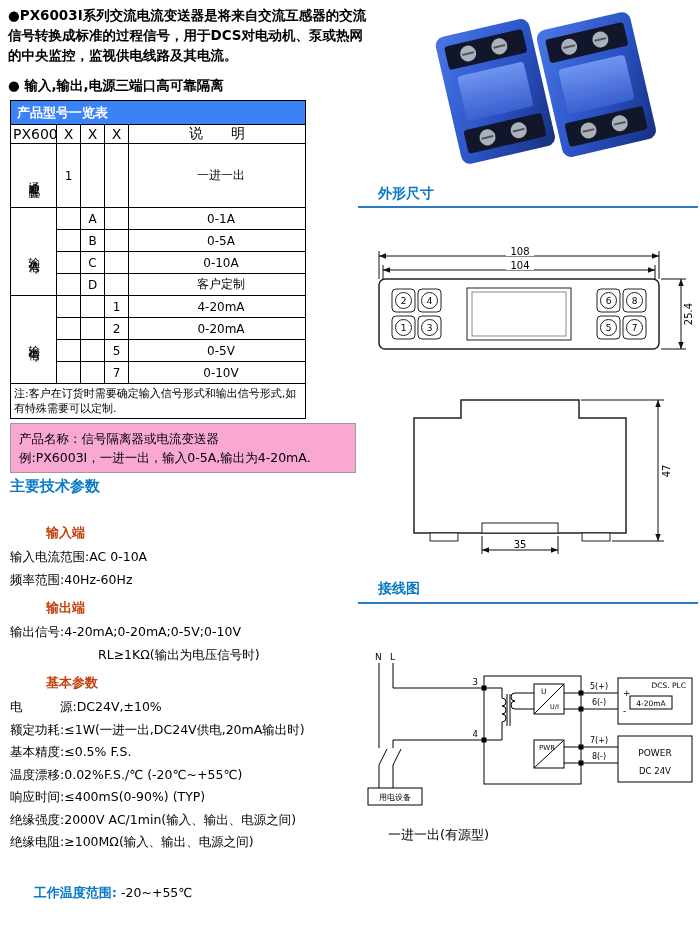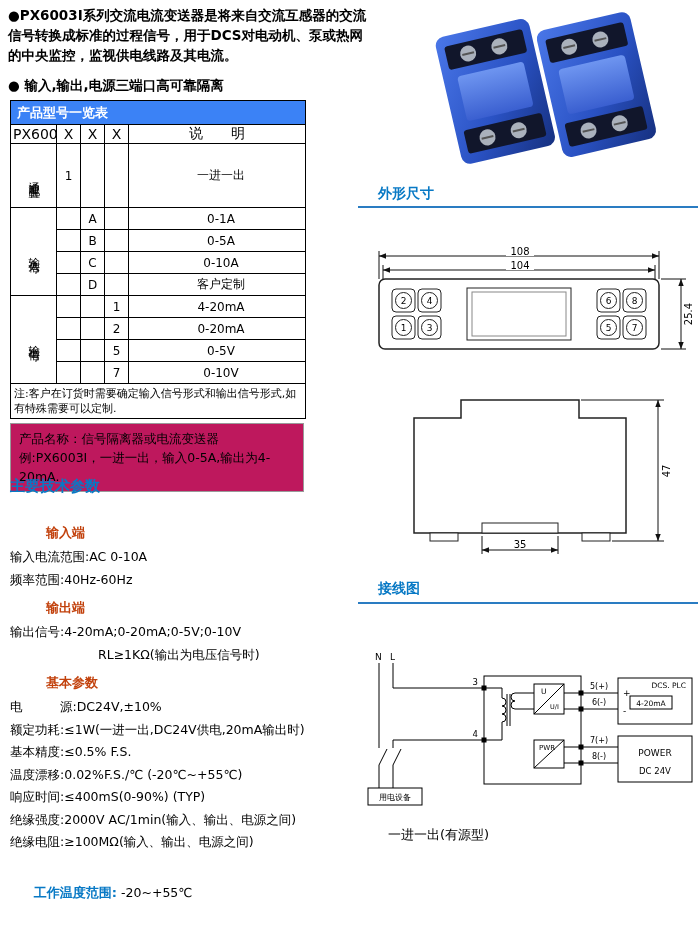--- a/index.html
+++ b/index.html
@@ -23,22 +23,22 @@
   .model .t-title td { background: #3b82f6; color: #fff; text-align: left; font-weight: 700;
                        font-size: 13px; height: 24px; padding-left: 6px; }
   .model .t-head td { height: 19px; font-size: 14px; font-weight: 400; }
   .model td.desc { text-align: center; padding-left: 10px; }
   .model td.vlab { padding: 0; vertical-align: middle; }
   .vtext { writing-mode: vertical-rl; text-orientation: upright; letter-spacing: 2px;
            font-size: 11.5px; display: inline-block; line-height: 1; }
   .model .t-note td { font-size: 11px; text-align: left; padding: 2px 3px; height: 16px; }
 
   .sel-head { position: absolute; left: 10px; top: 422px; color: #0879c5; font-weight: 700; font-size: 10px; }
-  .sel-box  { position: absolute; left: 10px; top: 423px; width: 294px; border: 1px solid #9a9a9a;
-              padding: 5px 8px; font-size: 12.5px; line-height: 19px; background: #be185d; }
+  .sel-box  { position: absolute; left: 10px; top: 423px; width: 346px; border: 1px solid #9a9a9a;
+              padding: 5px 8px; font-size: 12.5px; line-height: 19px; background: #f9a8d4; }
 
   .tech { position: absolute; left: 10px; top: 477px; width: 356px; }
   .tech-title { color: #0879c5; font-weight: 700; font-size: 15px; margin: 0 0 28px 0; }
   .sub-title  { color: #c2410c; font-weight: 700; font-size: 13px; margin: 8px 0 4px 0; padding-left: 36px; }
   .param-line { font-size: 12.5px; line-height: 22.5px; white-space: pre-wrap; }
   .param-line.indent { padding-left: 88px; }
   .kv-line { font-size: 12.5px; line-height: 24px; margin-top: 3px; white-space: pre-wrap; }
   .kv-label { color: #0879c5; font-weight: 700; font-size: 13px; text-align: center; }
 
   .col-head { position: absolute; left: 378px; color: #0879c5; font-weight: 700; font-size: 14px; }

